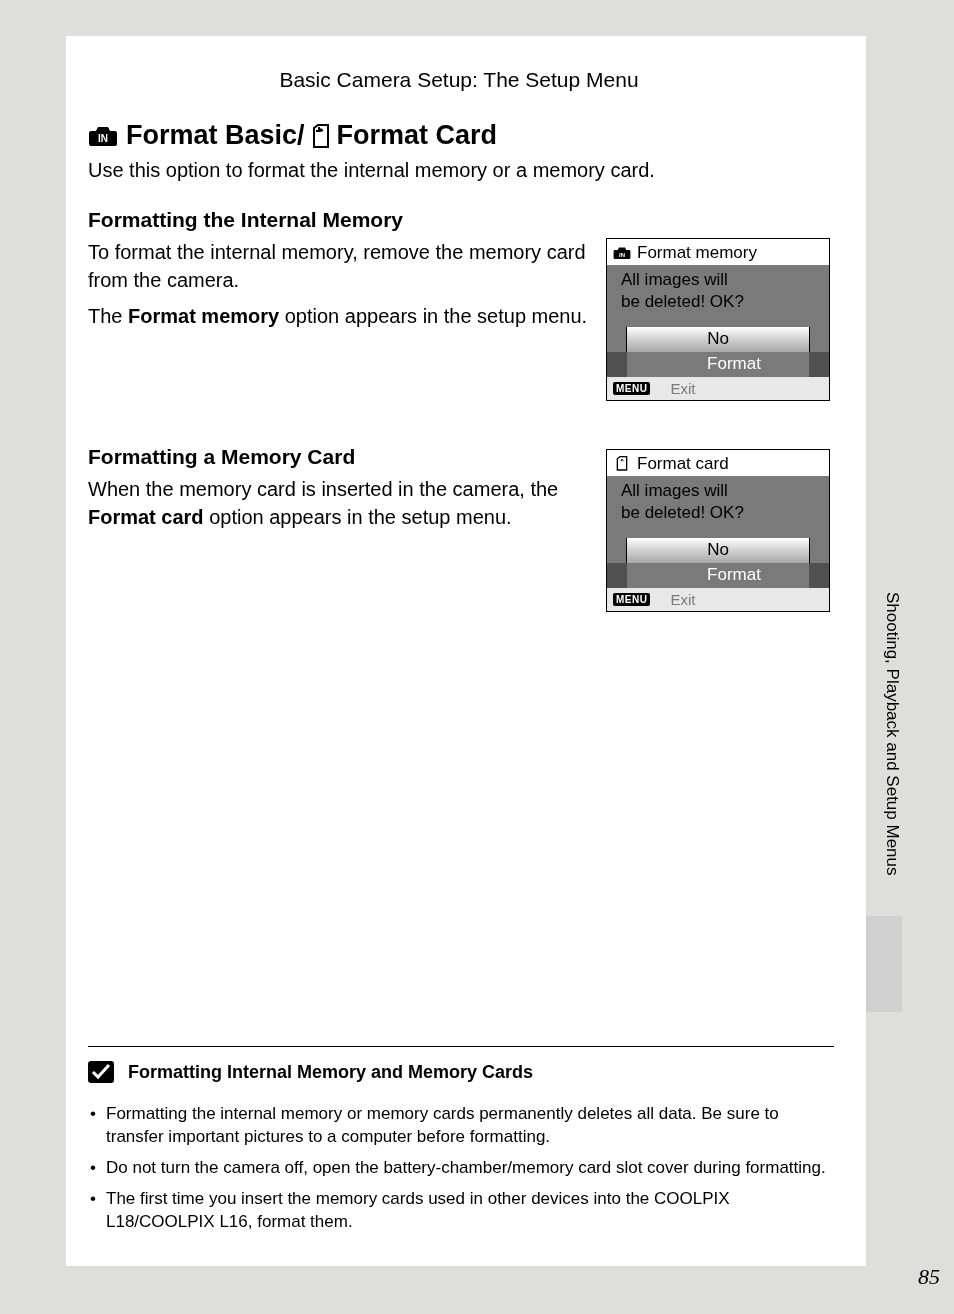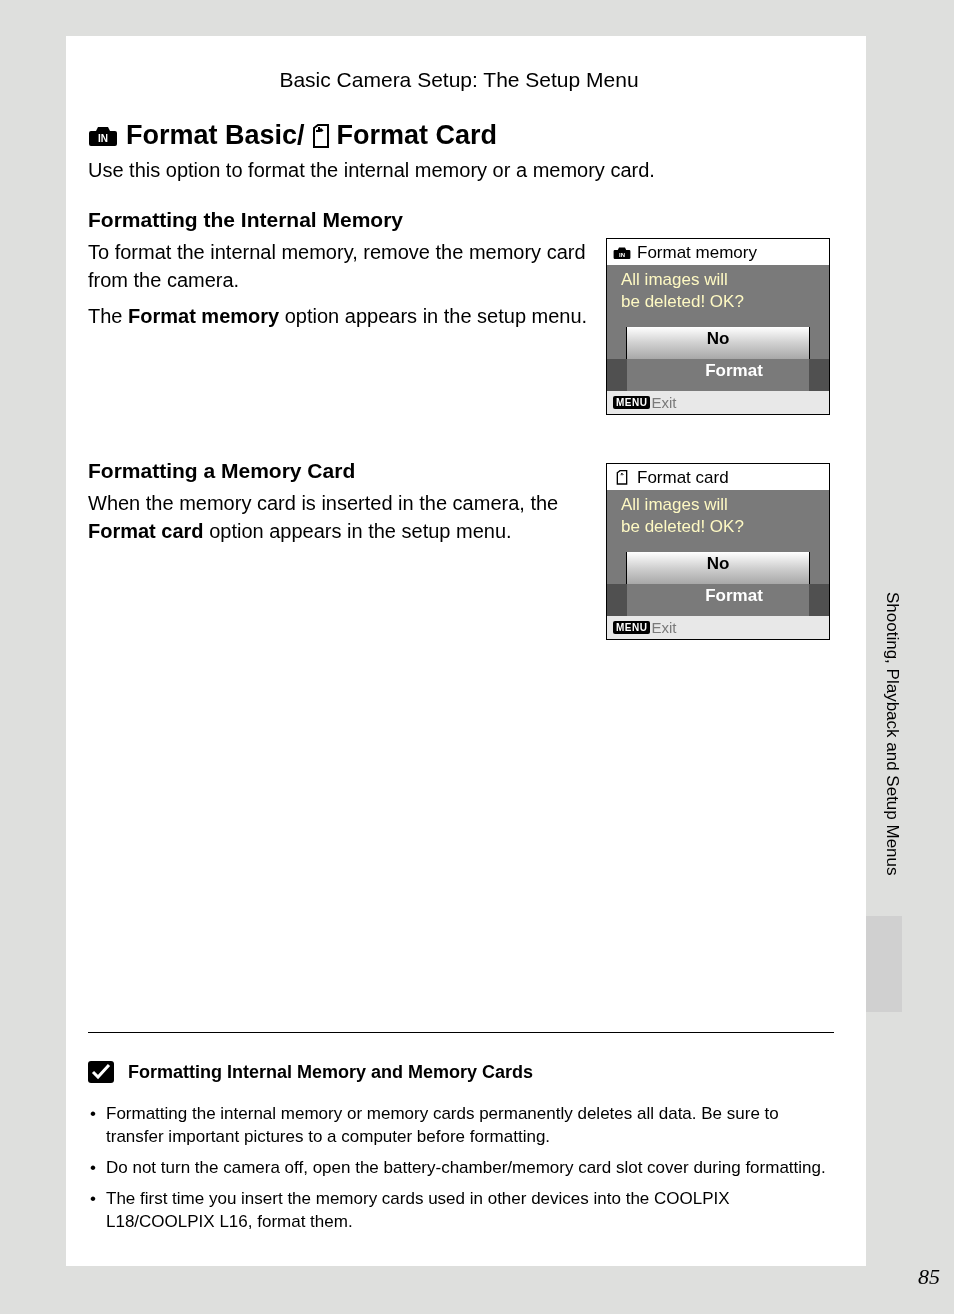--- a/index.html
+++ b/index.html
@@ -79,32 +79,31 @@
     display: flex;
     align-items: center;
     gap: 6px;
     padding: 4px 6px 2px 6px;
     background: #fff;
     font-size: 17px;
   }
   .dlg-header svg { width: 18px; height: 16px; }
   .dlg-body {
     background: #7a7a7a;
-    color: #fef9c3;
+    color: #000000;
     padding: 4px 0 14px 14px;
     font-size: 17px;
     line-height: 1.3;
   }
   .dlg-opts { }
   .dlg-opt {
-    height: 32px;
+    height: 25px;
     line-height: 24px;
     text-align: center;
     font-size: 17px;
-    font-weight: bold;
   }
   .dlg-opt.selected {
     background: linear-gradient(#fff, #d0d0d0 50%, #a8a8a8);
     color: #000;
     border-left: 20px solid #7a7a7a;
     border-right: 20px solid #7a7a7a;
     position: relative;
   }
   .dlg-opt.selected::before,
   .dlg-opt.selected::after {
@@ -119,21 +118,21 @@
   .dlg-opt.other {
     background: #7a7a7a;
     color: #fff;
     border-left: 20px solid #505050;
     border-right: 20px solid #505050;
     padding-left: 32px;
   }
   .dlg-foot {
     display: flex;
     align-items: center;
-    gap: 1px;
+    gap: 20px;
     background: #e8e8e8;
     color: #7a7a7a;
     padding: 3px 6px;
     font-size: 15px;
   }
   .menu-label {
     display: inline-flex;
     align-items: center;
     justify-content: center;
     background: #000;
@@ -172,21 +171,21 @@
     background: #d0d0d0;
   }
 
   
   .note-box {
     position: absolute;
     left: 22px;
     right: 32px;
     bottom: 24px;
     border-top: 1.5px solid #000;
-    padding-top: 28px;
+    padding-top: 14px;
   }
   .note-title {
     display: flex;
     align-items: center;
     gap: 14px;
     font-size: 18px;
     font-weight: 700;
     margin-bottom: 12px;
   }
   .note-title svg { width: 26px; height: 22px; }

